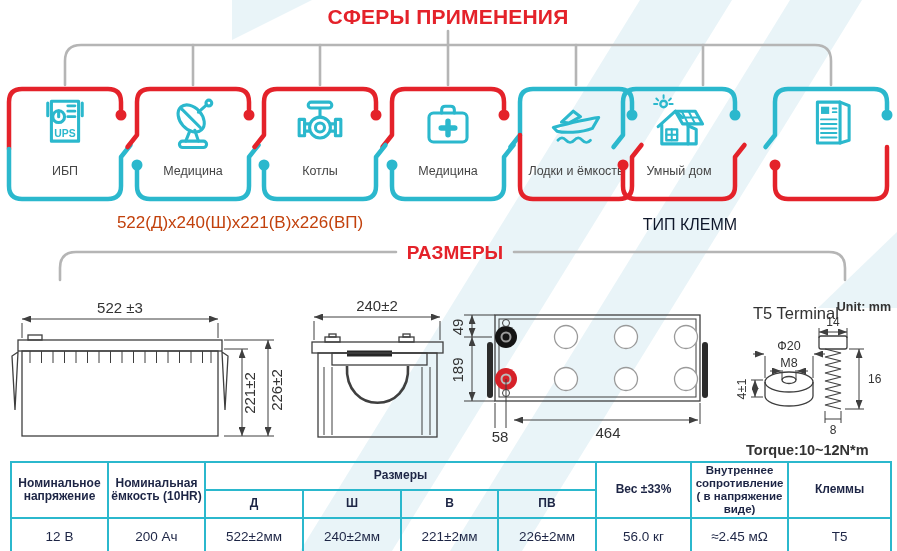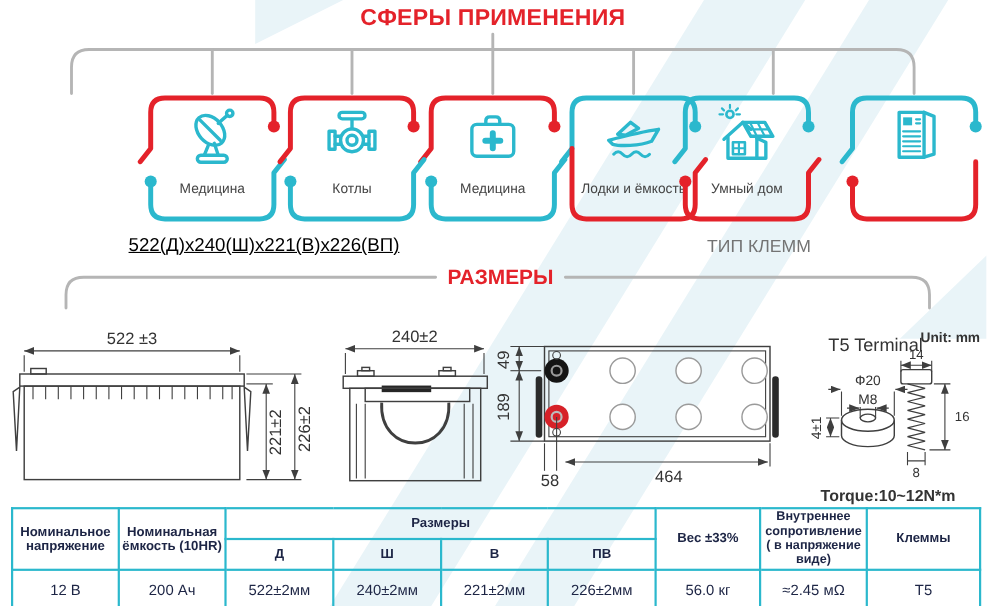--- a/index.html
+++ b/index.html
@@ -26,23 +26,23 @@
   .card-border circle.d1{fill:var(--c1);}
   .card-border circle.d2{fill:var(--c2);}
   .icon{position:absolute;left:50%;top:9px;transform:translateX(-50%);}
   .icon .s{stroke:var(--cyan,#2bb8cd);stroke-width:3.4;fill:none;stroke-linecap:round;stroke-linejoin:round;}
   .icon .f{fill:var(--cyan,#2bb8cd);stroke:none;}
   .icon text{font-family:"Liberation Sans",sans-serif;}
   .card-label{position:absolute;left:4px;right:4px;top:66px;height:40px;display:flex;align-items:center;
               justify-content:center;text-align:center;font-size:12.5px;line-height:1.15;color:#454545;}
   
   .dims-line{position:absolute;left:80px;top:213px;width:320px;text-align:center;z-index:2;
-             font-size:17px;color:#000000;text-decoration:underline;}
+             font-size:17px;color:#c2410c;}
   .term-type{position:absolute;left:580px;top:216px;width:220px;text-align:center;z-index:2;
-             font-size:16px;color:#737373;}
+             font-size:16px;color:#0f172a;}
   .sizes-bracket{position:absolute;left:0;top:240px;z-index:1;}
   .sizes-bracket path{fill:none;stroke:var(--gray,#b5b5b5);stroke-width:2.6;stroke-linecap:round;}
   .sizes-title{position:absolute;left:400px;top:242px;width:110px;text-align:center;z-index:2;
                font-size:19px;font-weight:bold;color:var(--red,#e4222a);}
   
   .drawing{position:absolute;z-index:2;overflow:visible;}
   .drawing .ln{fill:none;stroke:#3f3f3f;stroke-width:1.3;}
   .drawing .dim{fill:none;stroke:#3f3f3f;stroke-width:1;}
   .drawing text{fill:#333;font-family:"Liberation Sans","DejaVu Sans",sans-serif;}
   
@@ -78,20 +78,36 @@
 
   <svg class="tree" width="897" height="60" viewBox="0 0 897 60">
     <path d="M 65,57 L 65,33 Q 65,17 81,17 L 815,17 Q 831,17 831,33 L 831,57"></path>
     <path d="M 193,17 L 193,57"></path>
     <path d="M 320,17 L 320,57"></path>
     <path d="M 448,3 L 448,57"></path>
     <path d="M 576,17 L 576,57"></path>
     <path d="M 703,17 L 703,57"></path>
   </svg>
 
+  <div class="card p0 styleA">
+    <svg class="card-border" width="112" height="118" viewBox="0 0 112 118">
+      <path class="t" d="M 0,64 L 0,17 Q 0,4 13,4 L 99,4 Q 112,4 112,17 L 112,24.5"></path>
+      <circle class="d1" cx="112" cy="30" r="5.5"></circle>
+      <path class="b" d="M 0,64 L 0,101 Q 0,114 13,114 L 99,114 Q 112,114 112,101 L 112,72 L 121.5,60"></path>
+    </svg>
+    <svg class="icon" width="58" height="58" viewBox="0 0 64 64">
+      <path class="s" d="M 17,8 H 47 V 52 H 17 Z"></path>
+      <path class="s" d="M 13,10 V 24 M 51,10 V 24"></path>
+      <path class="s" style="stroke-width:3" d="M 35,13 H 43 M 35,19 H 43 M 35,25 H 43"></path>
+      <circle class="s" cx="25" cy="25" r="6.5"></circle>
+      <path class="s" d="M 25,18.5 V 25"></path>
+      <text x="32" y="47" text-anchor="middle" font-size="11.5" font-weight="bold" class="f">UPS</text>
+    </svg>
+    <div class="card-label">ИБП</div>
+  </div>
 
   <div class="card p1 styleA">
     <svg class="card-border" width="112" height="118" viewBox="0 0 112 118">
       <path class="t" d="M -9.5,62 L 0,50 L 0,17 Q 0,4 13,4 L 99,4 Q 112,4 112,17 L 112,24.5"></path>
       <circle class="d1" cx="112" cy="30" r="5.5"></circle>
       <circle class="d2" cx="0" cy="80" r="5.5"></circle>
       <path class="b" d="M 0,80 L 0,101 Q 0,114 13,114 L 99,114 Q 112,114 112,101 L 112,72 L 121.5,60"></path>
     </svg>
     <svg class="icon" width="58" height="58" viewBox="0 0 64 64">
       <ellipse class="s" cx="30" cy="27" rx="12" ry="17" transform="rotate(-42 30 27)"></ellipse>

